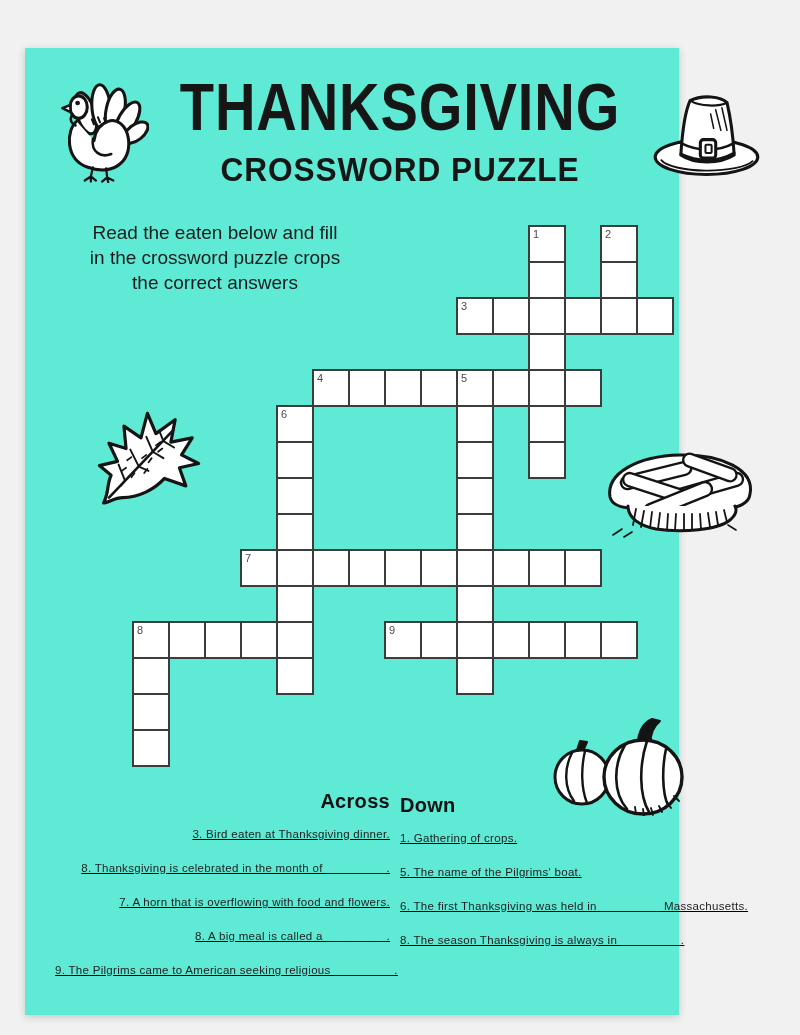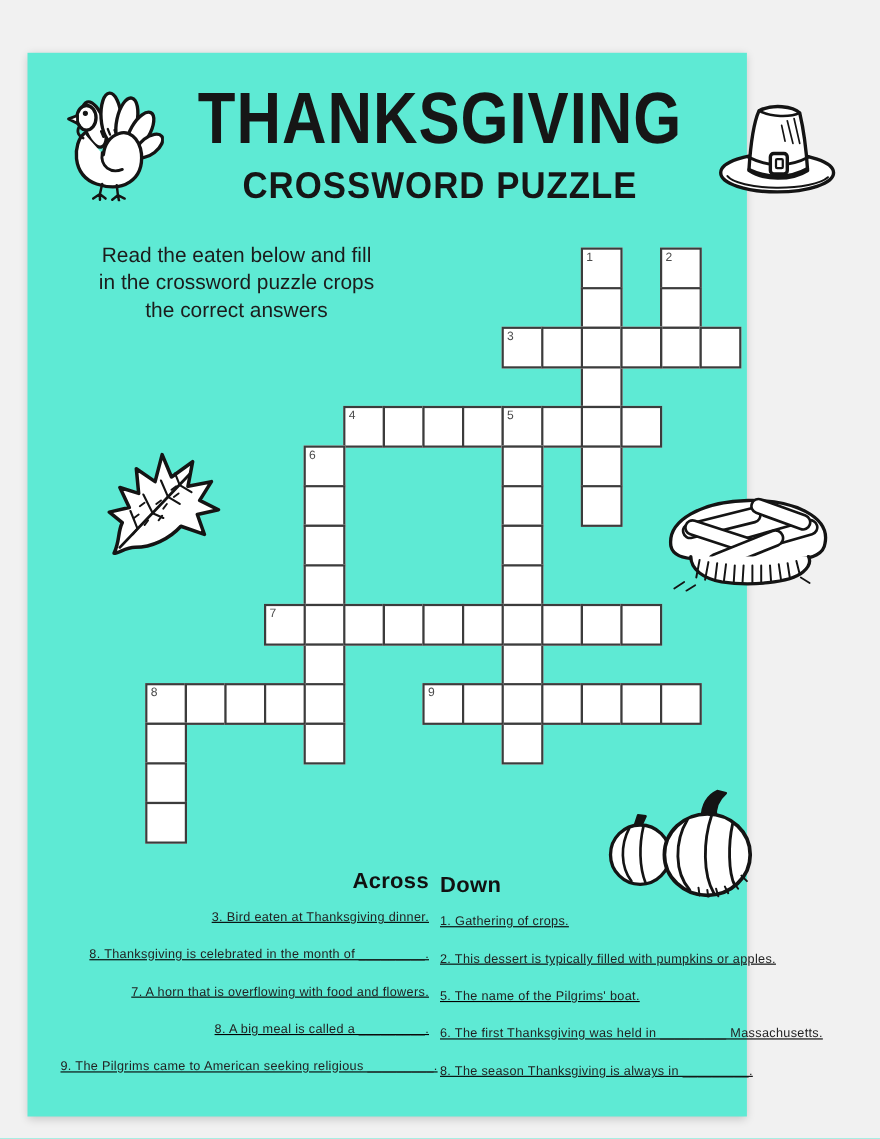--- a/index.html
+++ b/index.html
@@ -220,21 +220,20 @@
         <li>7.  A horn that is overflowing with food and flowers.</li>
         <li>8.  A big meal is called a _________.</li>
         <li>9.  The Pilgrims came to American seeking religious _________.</li>
       </ul>
   </div>
 
   <div class="abs clue-col down-col">
     <h2 class="heading">Down</h2>
     <ul class="clue-list">
         <li>1.  Gathering of crops.</li>
-        <li>2.  This dessert is typically filled with pumpkins or apples.</li>
         <li>5.  The name of the Pilgrims' boat.</li>
         <li>6.  The first Thanksgiving was held in _________ Massachusetts.</li>
         <li>8.  The season Thanksgiving is always in _________.</li>
       </ul>
   </div>
 
 
 </div>
 
 </body></html>

